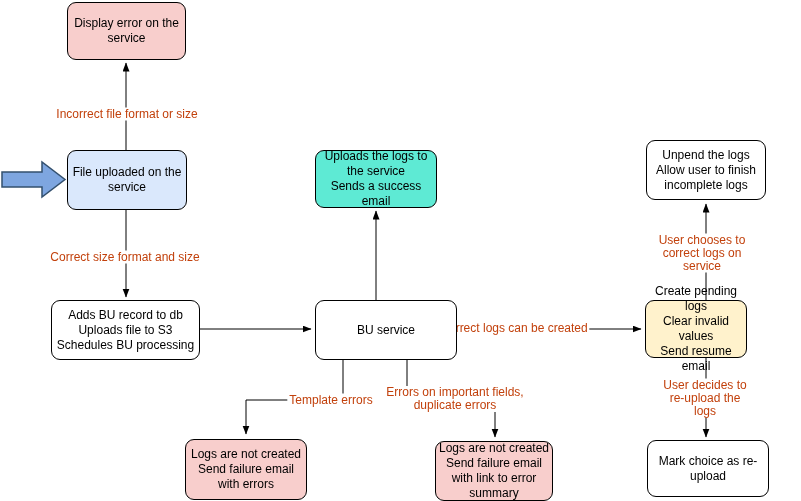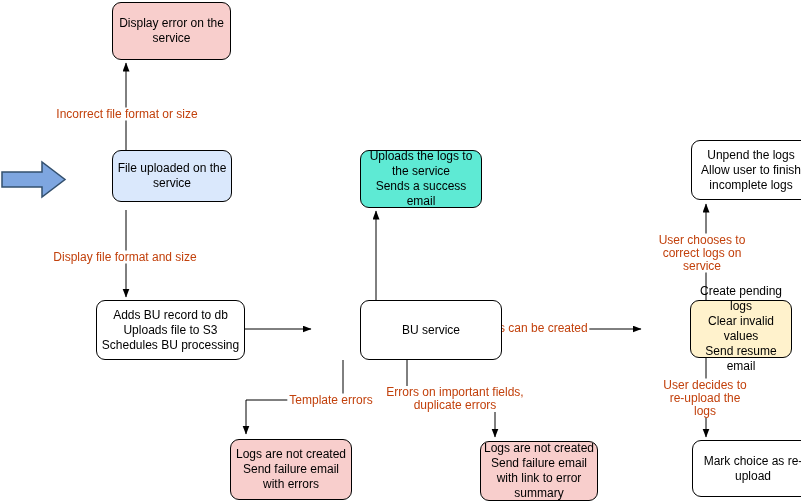--- a/index.html
+++ b/index.html
@@ -15,21 +15,20 @@
     position:absolute;
     box-sizing:border-box;
     border:1px solid #000000;
     border-radius:9px;
     display:flex;align-items:center;justify-content:center;
     text-align:center;
     font-size:12px;line-height:15px;color:#000000;
     white-space:pre-line;
     padding:2px;
     background:#ffffff;
-    margin-left:45px;
   }
   .node.pink{background:#f8cecc;}
   .node.blue{background:#dae8fc;}
   .node.green{background:#5eead4;}
   .node.yellow{background:#fff2cc;}
   .edge-label{
     position:absolute;
     transform:translate(-50%,-50%);
     background:#ffffff;
     font-size:12px;line-height:13px;color:#c2410c;
@@ -57,31 +56,31 @@
     <line x1="200" y1="329" x2="311" y2="329" stroke="#000" stroke-width="1" marker-end="url(#arrowhead)"></line>
     <line x1="376" y1="300" x2="376" y2="211" stroke="#000" stroke-width="1" marker-end="url(#arrowhead)"></line>
     <line x1="437" y1="329" x2="641" y2="329" stroke="#000" stroke-width="1" marker-end="url(#arrowhead)"></line>
     <line x1="706" y1="300" x2="706" y2="204" stroke="#000" stroke-width="1" marker-end="url(#arrowhead)"></line>
     <line x1="706" y1="358" x2="706" y2="437" stroke="#000" stroke-width="1" marker-end="url(#arrowhead)"></line>
     <path d="M343,360 L343,400 L246,400 L246,434" fill="none" stroke="#000" stroke-width="1" marker-end="url(#arrowhead)"></path>
     <path d="M407,360 L407,399 L495,399 L495,437" fill="none" stroke="#000" stroke-width="1" marker-end="url(#arrowhead)"></path>
   </svg>
 
   <div class="edge-label" style="left:127px;top:114px">Incorrect file format or size</div>
-  <div class="edge-label" style="left:125px;top:257px">Display file format and size</div>
+  <div class="edge-label" style="left:125px;top:257px">Correct size format and size</div>
   <div class="edge-label" style="left:514px;top:328px">Correct logs can be created</div>
   <div class="edge-label" style="left:702px;top:253px">User chooses to correct logs on service</div>
   <div class="edge-label" style="left:705px;top:398px">User decides to re-upload the logs</div>
   <div class="edge-label" style="left:331px;top:400px">Template errors</div>
   <div class="edge-label" style="left:455px;top:399px">Errors on important fields,
 duplicate errors</div>
 
   <div class="node pink" style="left:67px;top:2px;width:119px;height:58px">Display error on the
 service</div>
-  <div class="node blue" style="left:67px;top:150px;width:120px;height:52px">File uploaded on the
+  <div class="node blue" style="left:67px;top:150px;width:120px;height:60px">File uploaded on the
 service</div>
   <div class="node" style="left:51px;top:300px;width:149px;height:60px">Adds BU record to db
 Uploads file to S3
 Schedules BU processing</div>
   <div class="node green" style="left:315px;top:150px;width:122px;height:58px">Uploads the logs to
 the service
 Sends a success
 email</div>
   <div class="node" style="left:315px;top:300px;width:142px;height:60px">BU service</div>
   <div class="node yellow" style="left:645px;top:300px;width:102px;height:58px">Create pending logs

